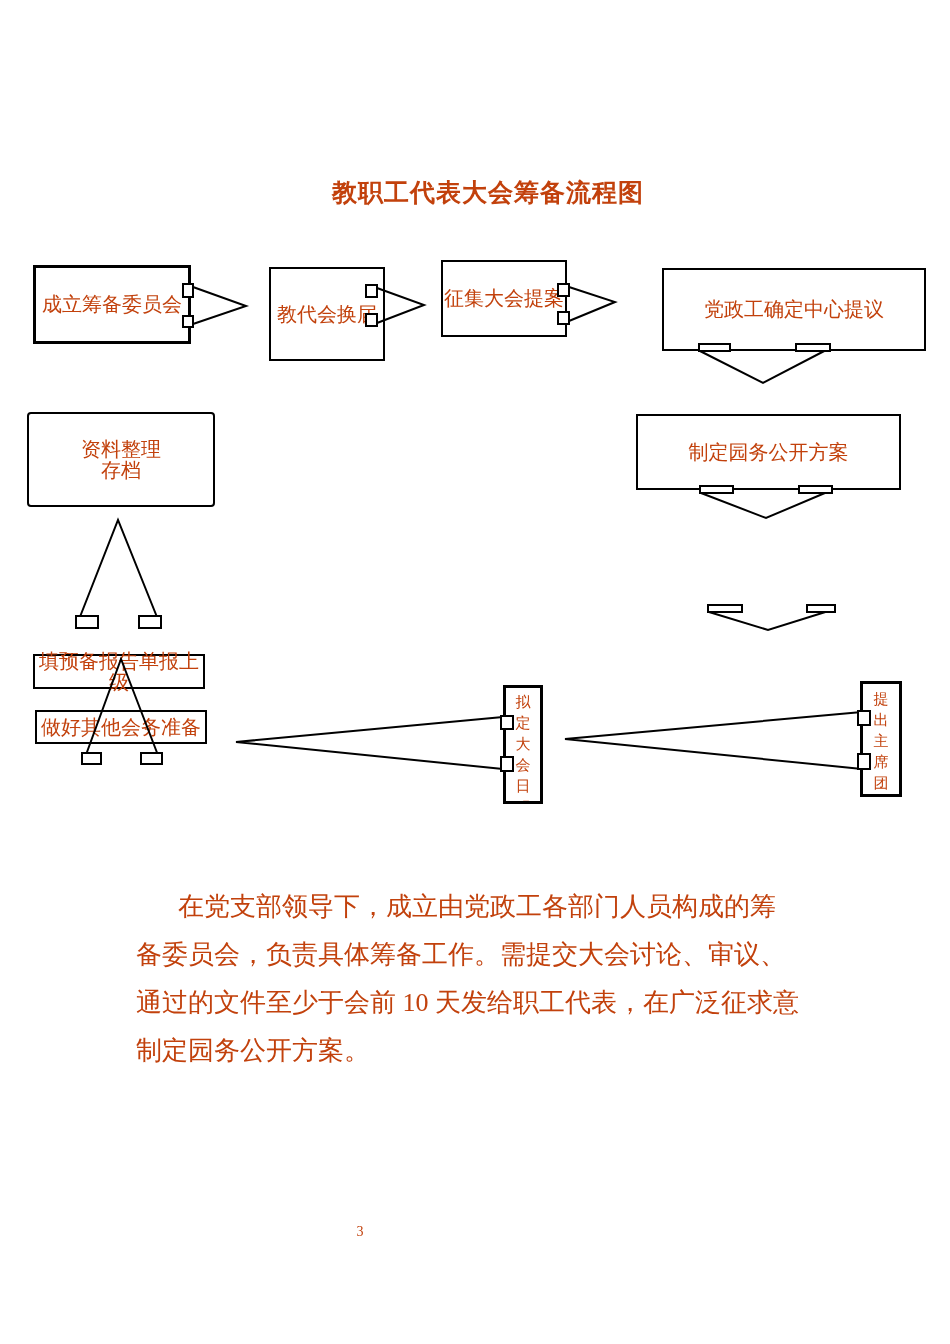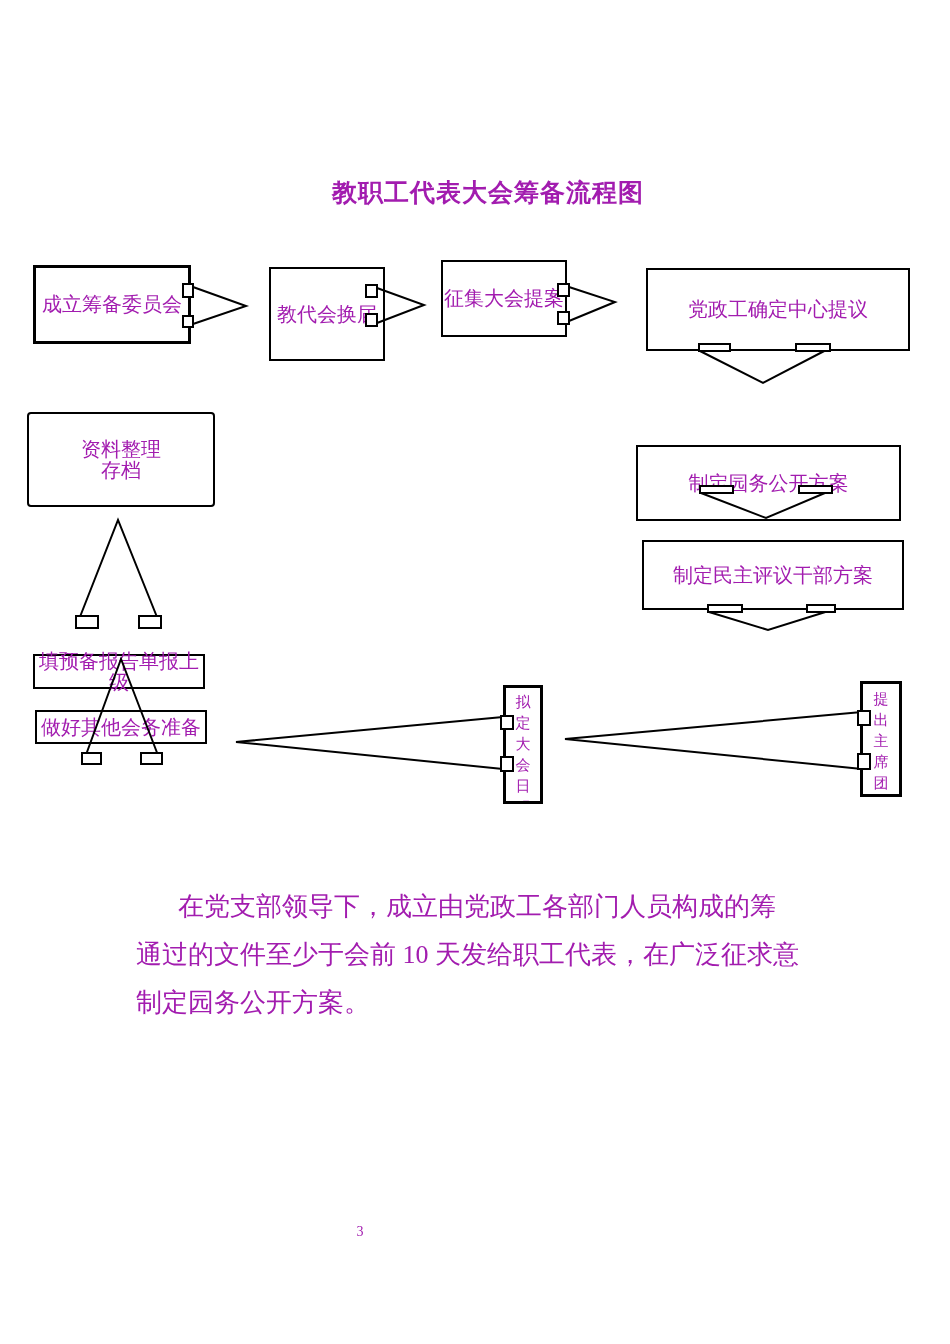--- a/index.html
+++ b/index.html
@@ -2,21 +2,21 @@
 <html><head>
 <meta charset="utf-8">
 <style>
   html,body{margin:0;padding:0;background:#888;}
   .page{
     position:relative;
     width:950px;height:1344px;
     margin:0 auto;
     background:#ffffff;
     font-family:"Liberation Serif","DejaVu Serif",serif;
-    color:#a21caf;
+    color:#c2410c;
     overflow:hidden;
   }
   .doc-title{
     position:absolute;
     left:13px;top:176px;width:950px;
     text-align:center;
     font-size:25px;font-weight:bold;
     letter-spacing:1px;
   }
   .fbox{
@@ -26,22 +26,22 @@
     display:flex;align-items:center;justify-content:center;
     font-size:20px;
     text-align:center;
     box-sizing:border-box;
     white-space:pre-line;
     line-height:21px;
   }
   #box-establish{left:33px;top:265px;width:158px;height:79px;border-width:3px;}
   #box-congress{left:269px;top:267px;width:116px;height:94px;}
   #box-collect{left:441px;top:260px;width:126px;height:77px;}
-  #box-central{left:646px;top:268px;width:264px;height:83px;}
-  #box-affairs{left:636px;top:414px;width:265px;height:76px;margin-top:31px;}
+  #box-central{left:662px;top:268px;width:264px;height:83px;}
+  #box-affairs{left:636px;top:414px;width:265px;height:76px;}
   #box-evaluation{left:642px;top:540px;width:262px;height:70px;}
   #box-archive{left:27px;top:412px;width:188px;height:95px;border-radius:4px;}
   #box-report{left:33px;top:617px;width:172px;height:35px;margin-top:37px;}
   #box-other{left:35px;top:710px;width:172px;height:34px;}
   .vbox{
     position:absolute;
     border:3px solid #000;
     background:#fff;
     box-sizing:border-box;
     font-size:15px;
@@ -75,21 +75,20 @@
 
 <div class="page">
 
   <div class="doc-title">教职工代表大会筹备流程图</div>
 
   <div class="fbox" id="box-establish">成立筹备委员会</div>
   <div class="fbox" id="box-congress">教代会换届</div>
   <div class="fbox" id="box-collect">征集大会提案</div>
   <div class="fbox" id="box-central">党政工确定中心提议</div>
   <div class="fbox" id="box-affairs">制定园务公开方案</div>
-  <div class="fbox" id="box-evaluation">制定民主评议干部方案</div>
   <div class="fbox" id="box-archive">资料整理
 存档</div>
   <div class="fbox" id="box-report">填预备报告单报上级</div>
   <div class="fbox" id="box-other">做好其他会务准备</div>
   <div class="vbox" id="box-agenda">拟
 定
 大
 会
 日
 程</div>
@@ -158,19 +157,20 @@
 
     <g>
       <path d="M862,712 L565,739 L862,769"></path>
       <rect x="858" y="711" width="12" height="14" fill="#fff" stroke-width="2"></rect>
       <rect x="858" y="754" width="12" height="15" fill="#fff" stroke-width="2"></rect>
     </g>
   </svg>
 
   <div class="body-text">
     <div class="body-line indent">在党支部领导下，成立由党政工各部门人员构成的筹</div>
+    <div class="body-line">备委员会，负责具体筹备工作。需提交大会讨论、审议、</div>
     <div class="body-line">通过的文件至少于会前 10 天发给职工代表，在广泛征求意</div>
     <div class="body-line">制定园务公开方案。</div>
   </div>
 
   <div class="page-num">3</div>
 
 </div>
 
 </body></html>

